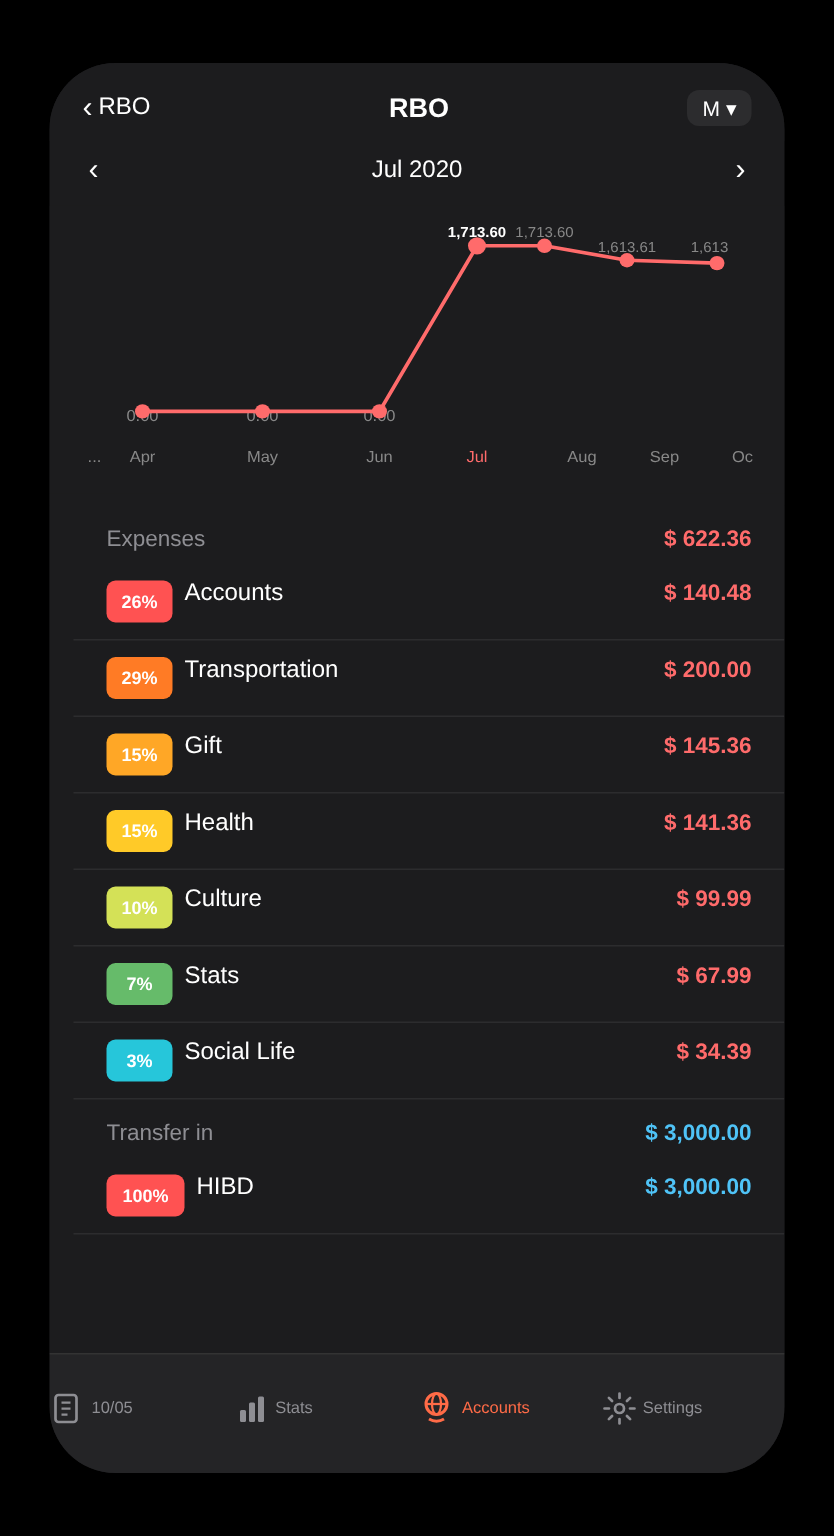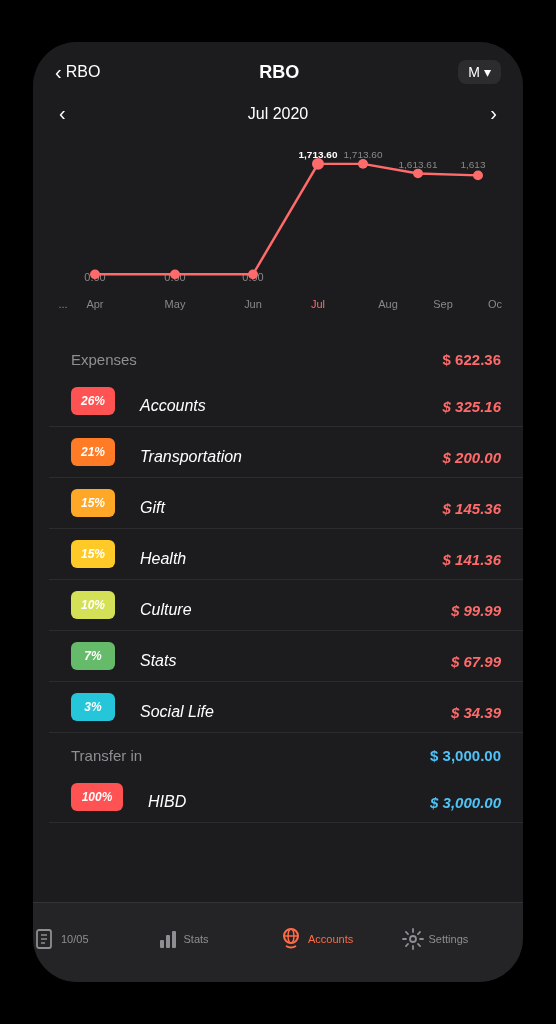--- a/index.html
+++ b/index.html
@@ -113,25 +113,24 @@
     .section-label {
       color: #8e8e93;
       font-size: 15px;
     }
     .section-total {
       font-size: 15px;
       font-weight: 600;
     }
     .expense-row {
       display: flex;
-      align-items: flex-end;
+      align-items: flex-start;
       padding: 11px 22px;
-      gap: 25px;
+      gap: 8px;
       border-bottom: 1px solid #2c2c2e;
-      font-style: italic;
     }
     .expense-badge {
       border-radius: 6px;
       min-width: 44px;
       height: 28px;
       display: flex;
       align-items: center;
       justify-content: center;
       font-size: 12px;
       font-weight: 700;
@@ -254,26 +253,26 @@
       <div class="section-header">
         <span class="section-label">Expenses</span>
         <span class="section-total" style="color:#ff6b6b">$ 622.36</span>
       </div>
 
       <div class="expense-row">
         <div class="expense-badge" style="background:#ff5252">
           <span>26%</span>
         </div>
         <span class="expense-name">Accounts</span>
-        <span class="expense-amount">$ 325.16</span>
+        <span class="expense-amount">$ 140.48</span>
       </div>
 
       <div class="expense-row">
         <div class="expense-badge" style="background:#ff7b25">
-          <span>21%</span>
+          <span>29%</span>
         </div>
         <span class="expense-name">Transportation</span>
         <span class="expense-amount">$ 200.00</span>
       </div>
 
       <div class="expense-row">
         <div class="expense-badge" style="background:#ffa726">
           <span>15%</span>
         </div>
         <span class="expense-name">Gift</span>

